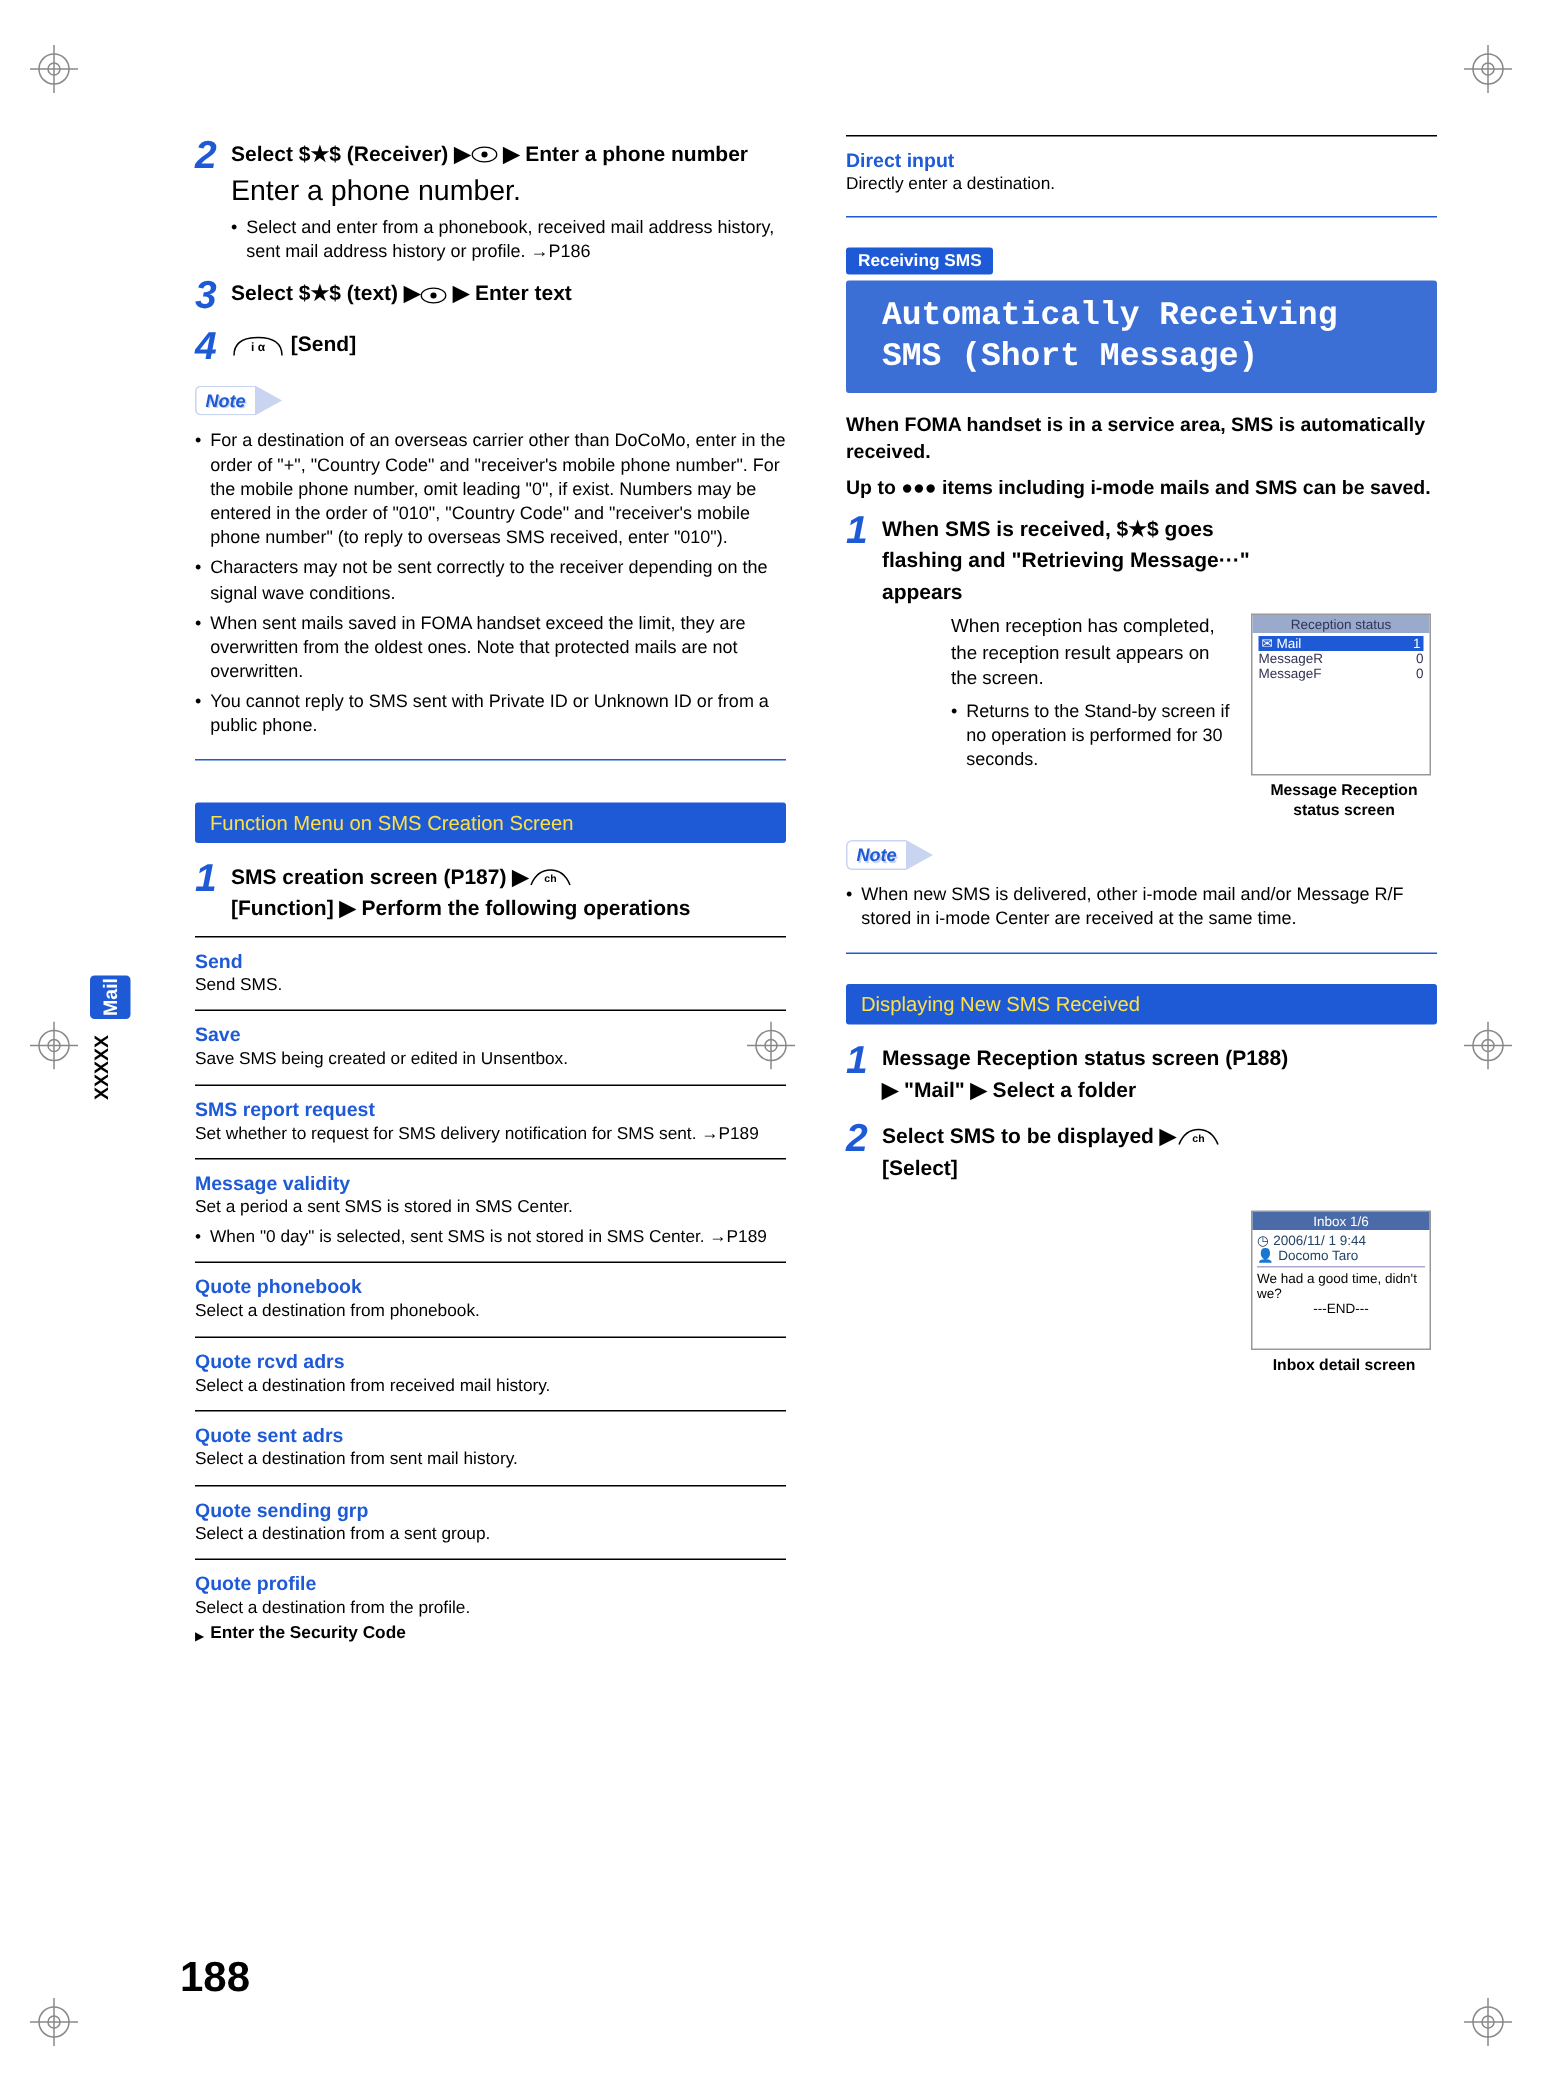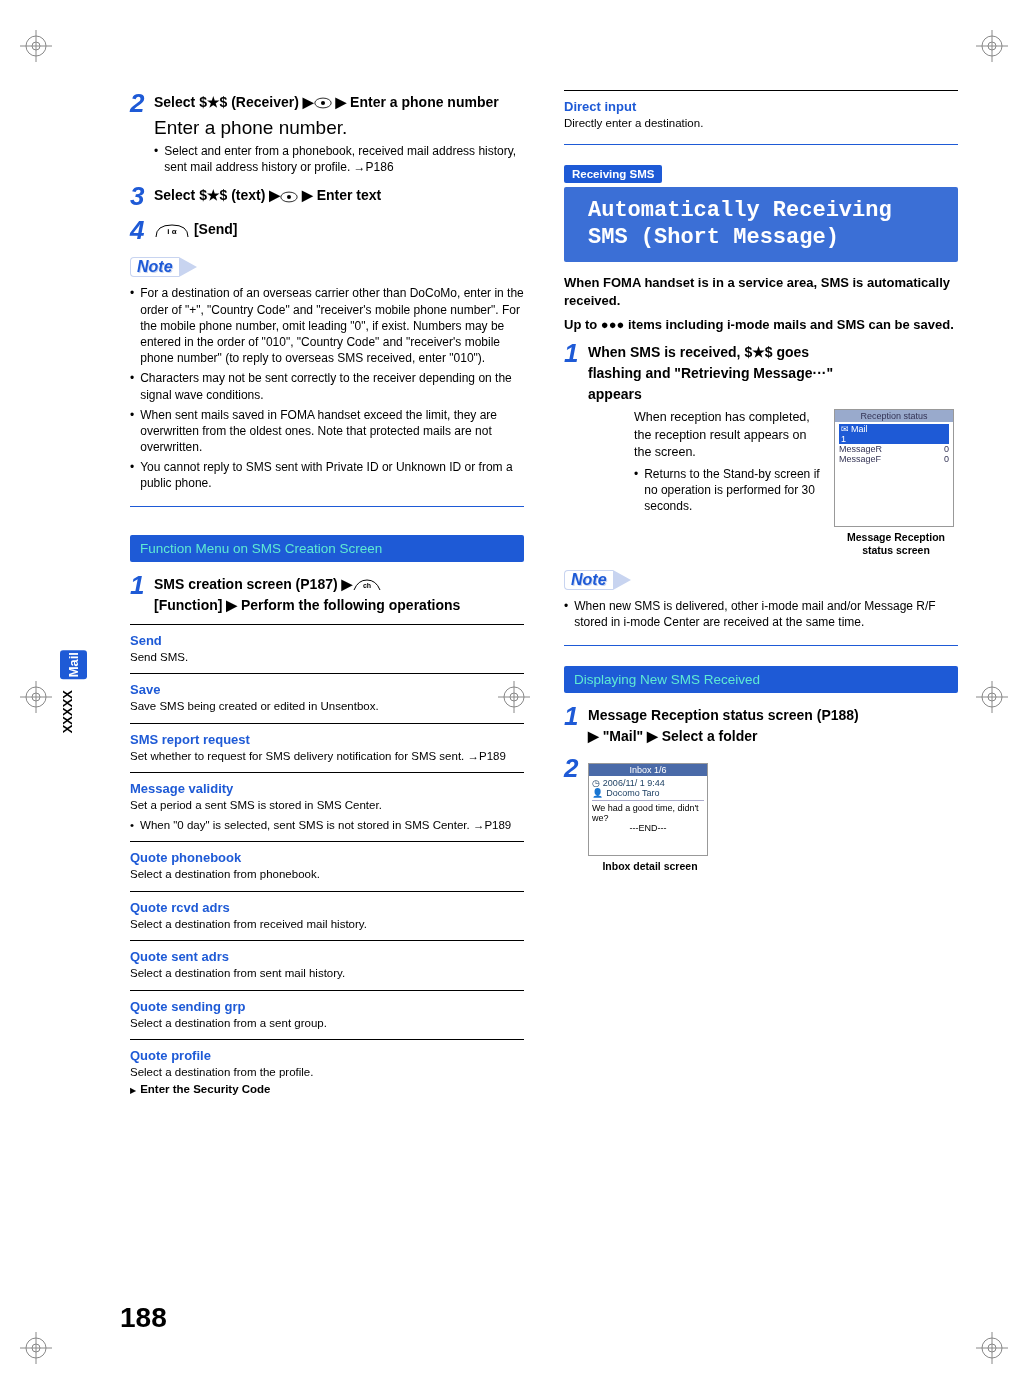--- a/index.html
+++ b/index.html
@@ -21,26 +21,26 @@
   .tab-sub { font-weight: bold; font-size: 13px; writing-mode: vertical-rl; transform: rotate(180deg); margin-top: 8px; display: inline-block; }
   .pagenum { position: absolute; left: 120px; bottom: 60px; font-size: 28px; font-weight: 900; font-family: Arial Black, Arial, sans-serif; }
   .step { display: flex; margin-bottom: 8px; }
   .step-num { color: #1e5ad6; font-size: 26px; font-weight: 900; font-style: italic; width: 24px; flex-shrink: 0; line-height: 1; font-family: Arial Black, Arial, sans-serif; }
   .step-body { flex: 1; padding-top: 2px; }
   .step-title { font-weight: bold; font-size: 14px; line-height: 1.5; }
   .step-desc { font-size: 19px; margin-top: 4px; }
   .bullet { display: flex; margin-top: 4px; font-size: 12px; line-height: 1.35; }
   .bullet::before { content: "•"; margin-right: 6px; flex-shrink:0; }
   .note-hdr { display: flex; align-items: center; margin: 14px 0 8px 0; }
-  .note-hdr .note-txt { color: #1e5ad6; font-weight: 900; font-style: italic; font-size: 16px; text-shadow: 1px 1px 0 #c8d4f0; }
+  .note-hdr .note-txt { color: #1e5ad6; font-weight: 900; font-style: italic; font-size: 12px; text-shadow: 1px 1px 0 #c8d4f0; }
   .note-hdr::after { content: ""; display: inline-block; width: 0; height: 0; border-top: 10px solid transparent; border-bottom: 10px solid transparent; border-left: 18px solid #c8d4f0; margin-left: 0px; }
   .note-hdr-wrap { border:1px solid #c8d4f0; border-right:none; border-radius:4px 0 0 4px; padding:0 6px; display:inline-flex; align-items:center; height:20px; }
   .hr-thin { border: none; border-top: 1px solid #1e5ad6; margin: 0; }
   .hr-black { border: none; border-top: 1px solid #000; margin: 8px 0; }
-  .submenu { background: #1e5ad6; color: #5eead4; font-size: 13.5px; padding: 6px 10px; border-radius: 2px; margin-bottom: 10px; }
+  .submenu { background: #1e5ad6; color: #fde047; font-size: 13.5px; padding: 6px 10px; border-radius: 2px; margin-bottom: 10px; }
   .submenu-tag { background: #1e5ad6; color:#fff; font-size:11.5px; font-weight:bold; padding:3px 8px; border-radius:2px; display:inline-block;}
   .big-header { background: #3b6fd6; color: #fff; font-size: 22px; font-weight: 900; padding: 10px 24px; line-height:1.25; border-radius:2px; margin-top:4px; margin-bottom:12px;font-family:Liberation Mono, monospace;}
   .fn-title { color: #1e5ad6; font-weight: bold; font-size: 13px; margin-top: 10px; }
   .fn-desc { font-size: 11.5px; margin-top: 2px; line-height:1.35; }
   .sub-bullet { font-size:11.5px; margin-top:2px; display:flex; }
   .sub-bullet::before { content:"▶"; font-size:8px; margin-right:4px; margin-top:3px; flex-shrink:0;}
   .screen-box { border:1px solid #999; width:120px; height:auto; font-size:9px; background:#fff; }
   .screen-title-bar { background:#99aacc; color:#335; text-align:center; font-size:9px; padding:1px 0;}
   .screen-caption { font-size:10.5px; font-weight:bold; text-align:center; margin-top:4px; line-height:1.2;}
   .inline-icon { display:inline-block; vertical-align:middle; }
@@ -245,21 +245,21 @@
             <div>
               <div class="subpara">When reception has completed, the reception result appears on the screen.</div>
               <div class="bullet">
                   <span>Returns to the Stand-by screen if no operation is performed for 30 seconds.</span>
                 </div>
             </div>
             <div style="width:124px;">
               <div class="screen-box">
                 <div class="screen-title-bar">Reception status</div>
                 <div style="padding:2px 4px;">
-                  <div style="display:flex;justify-content:space-between;color:#fff;background:#1e5ad6;padding:0 2px;flex-direction:column;">
+                  <div style="display:flex;justify-content:space-between;color:#fff;background:#1e5ad6;padding:0 2px;">
                       <span>✉ <span>Mail</span></span>
                       <span>1</span>
                     </div>
                   <div style="display:flex;justify-content:space-between;color:#335;">
                       <span>MessageR</span>
                       <span>0</span>
                     </div>
                   <div style="display:flex;justify-content:space-between;color:#335;gap:11px;">
                       <span>MessageF</span>
                       <span>0</span>
@@ -293,21 +293,28 @@
           <div class="step-title">
             <span>Message Reception status screen (P188)</span><br>
             <span>▶</span><span> "Mail" </span><span>▶</span><span> Select a folder</span>
           </div>
         </div>
       </div>
 
       <div class="step">
         <div class="step-num">2</div>
         <div class="step-body">
-          <div style="display:flex;justify-content:flex-start;margin-top:6px;">
+          <div class="step-title">
+            <span>Select SMS to be displayed </span><span>▶</span><svg class="inline-icon" width="30" height="14" viewBox="0 0 30 14">
+                <path d="M2 12 Q6 2 15 2 Q24 2 28 12" fill="none" stroke="#000" stroke-width="1"></path>
+                <text x="15" y="10" font-size="7" text-anchor="middle">ch</text>
+              </svg><br>
+            <span>[Select]</span>
+          </div>
+          <div style="display:flex;justify-content:flex-end;margin-top:18px;">
             <div style="width:124px;">
               <div class="screen-box">
                 <div class="screen-title-bar" style="background:#4a6aa8;color:#fff;">Inbox        1/6</div>
                 <div style="padding:2px 3px;color:#246;">
                   <div style="display:flex;gap:3px;">
                       <span>◷</span>
                       <span>2006/11/ 1 9:44</span>
                     </div>
                   <div style="display:flex;gap:3px;">
                       <span>👤</span>

